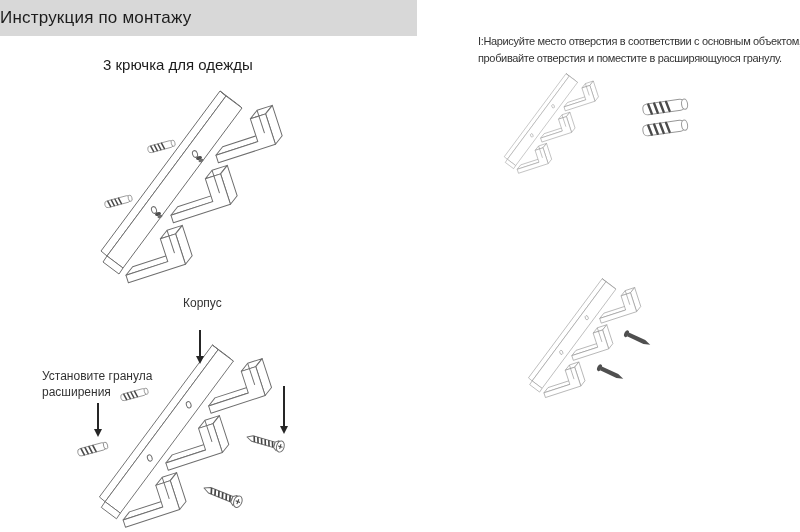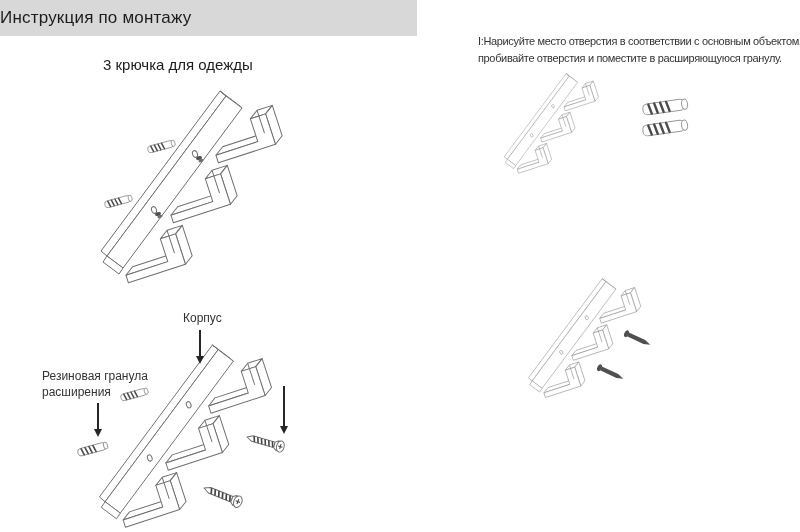--- a/index.html
+++ b/index.html
@@ -91,27 +91,27 @@
   </svg>
 
   <svg class="fig draw-dark" style="left:30px; top:300px" width="332" height="232" viewBox="0 0 332 232">
     <use href="#rail3" transform="translate(58,44) scale(0.95)"></use>
     <use href="#anchor" transform="translate(91,98) rotate(-15) scale(0.62)"></use>
     <use href="#anchor" transform="translate(48,153) rotate(-15) scale(0.68)"></use>
     <use href="#screwT" transform="translate(217,137) rotate(16) scale(0.95)"></use>
     <use href="#screwT" transform="translate(174,188) rotate(22)"></use>
   </svg>
 
-  <div class="dlabel" style="left:183px; top:311px">Корпус</div>
+  <div class="dlabel" style="left:183px; top:296px">Корпус</div>
   <div class="varrow" style="left:199px; top:330px; height:26px"></div>
 
   <div class="varrow" style="left:283px; top:386px; height:40px"></div>
 
   <div class="dlabel" style="left:42px; top:369px; width:118px">
-    <div>Резиновая гранула</div>
+    <div>Установите гранула</div>
     <div>расширения</div>
   </div>
   <div class="varrow" style="left:97px; top:403px; height:26px"></div>
 
   <div class="step-text" style="top:33px">
     <div>I:Нарисуйте место отверстия в соответствии с основным объектом,</div>
     <div>пробивайте отверстия и поместите в расширяющуюся гранулу.</div>
   </div>
 
   <svg class="fig draw-light" style="left:495px; top:70px" width="215" height="108" viewBox="0 0 215 108">

